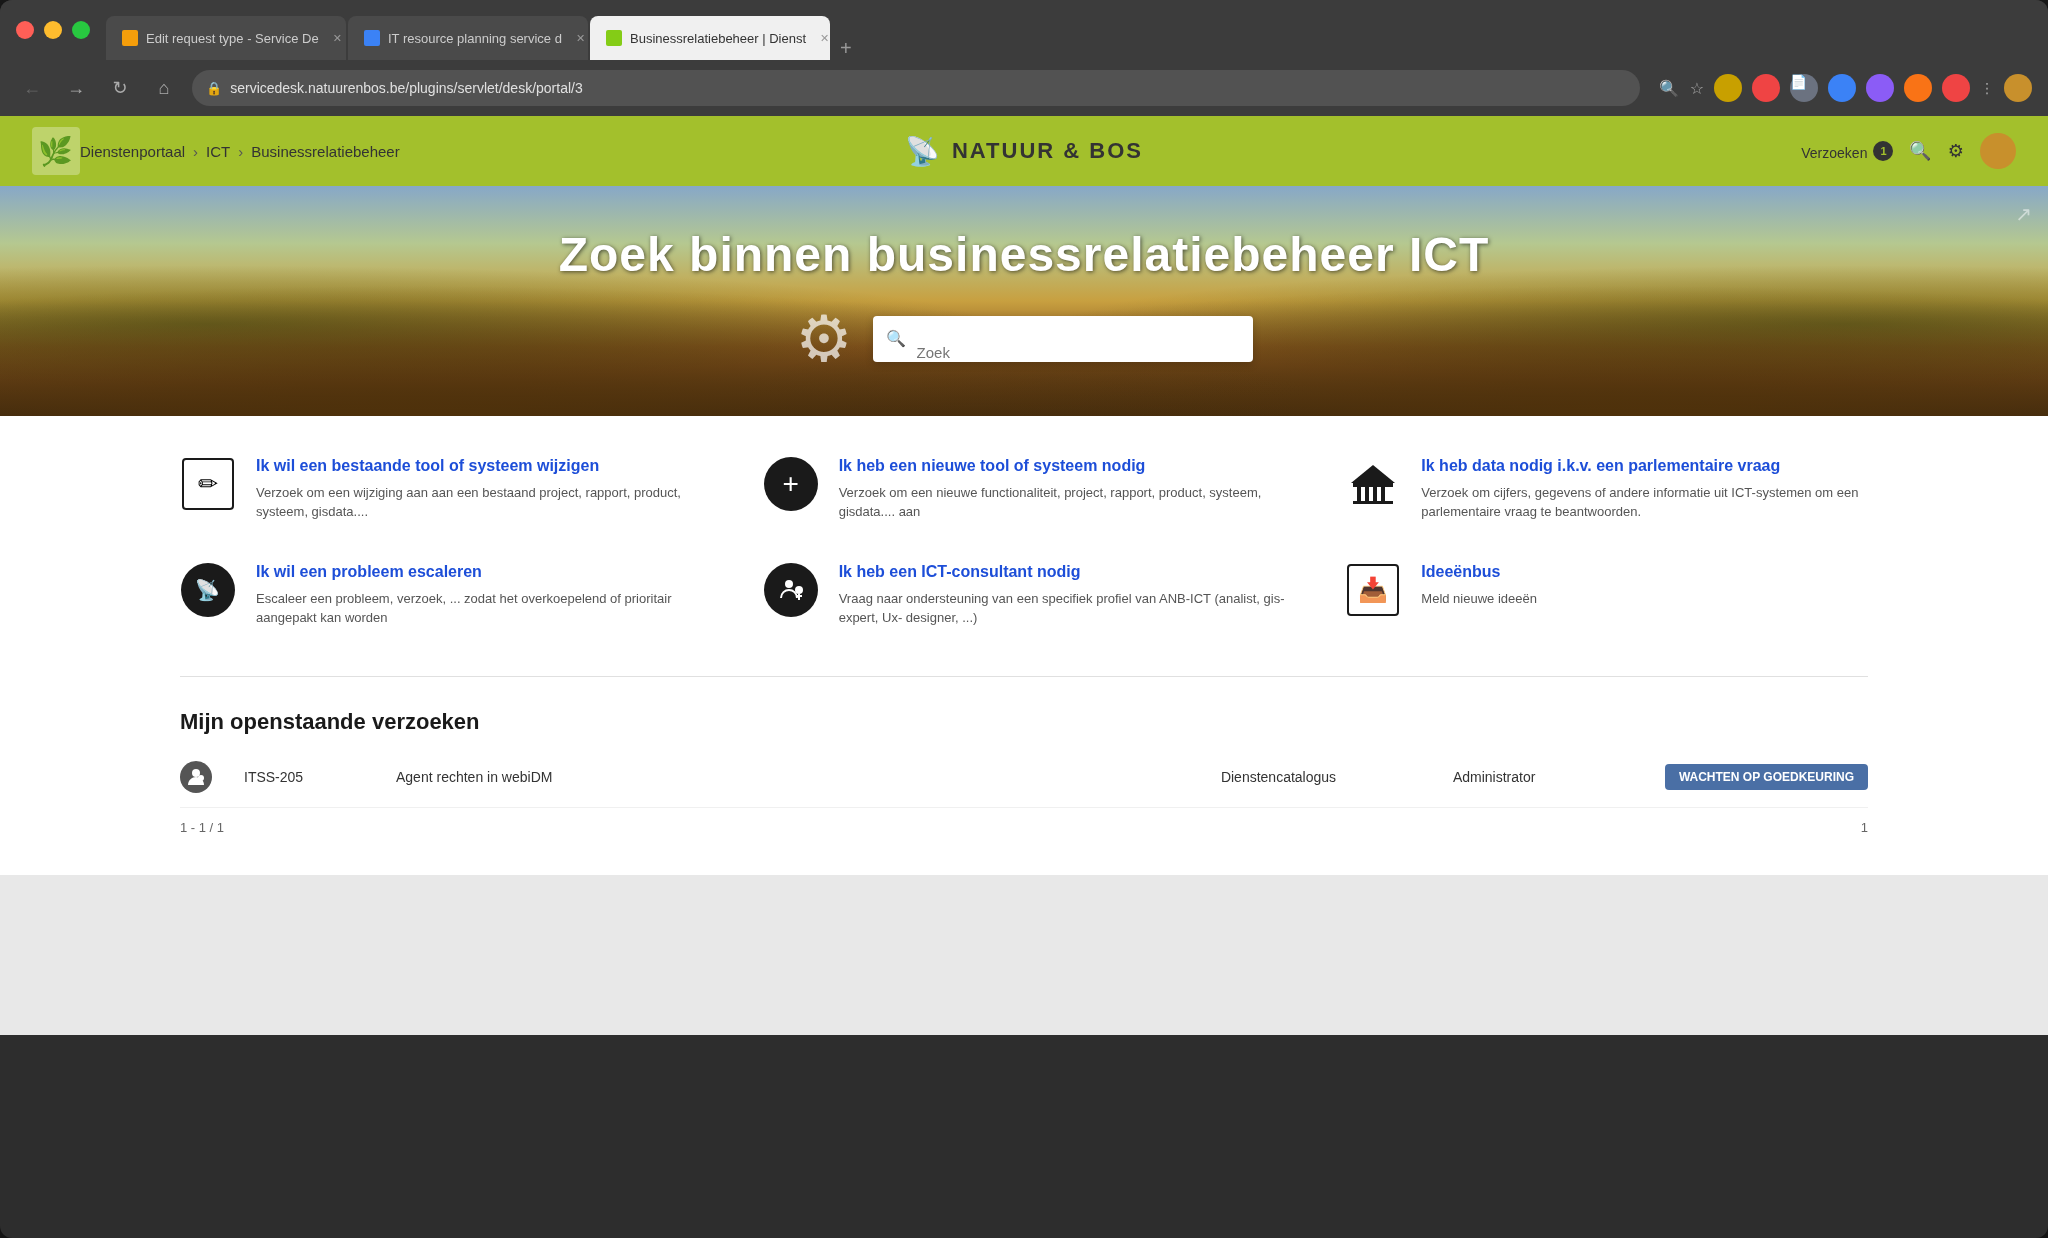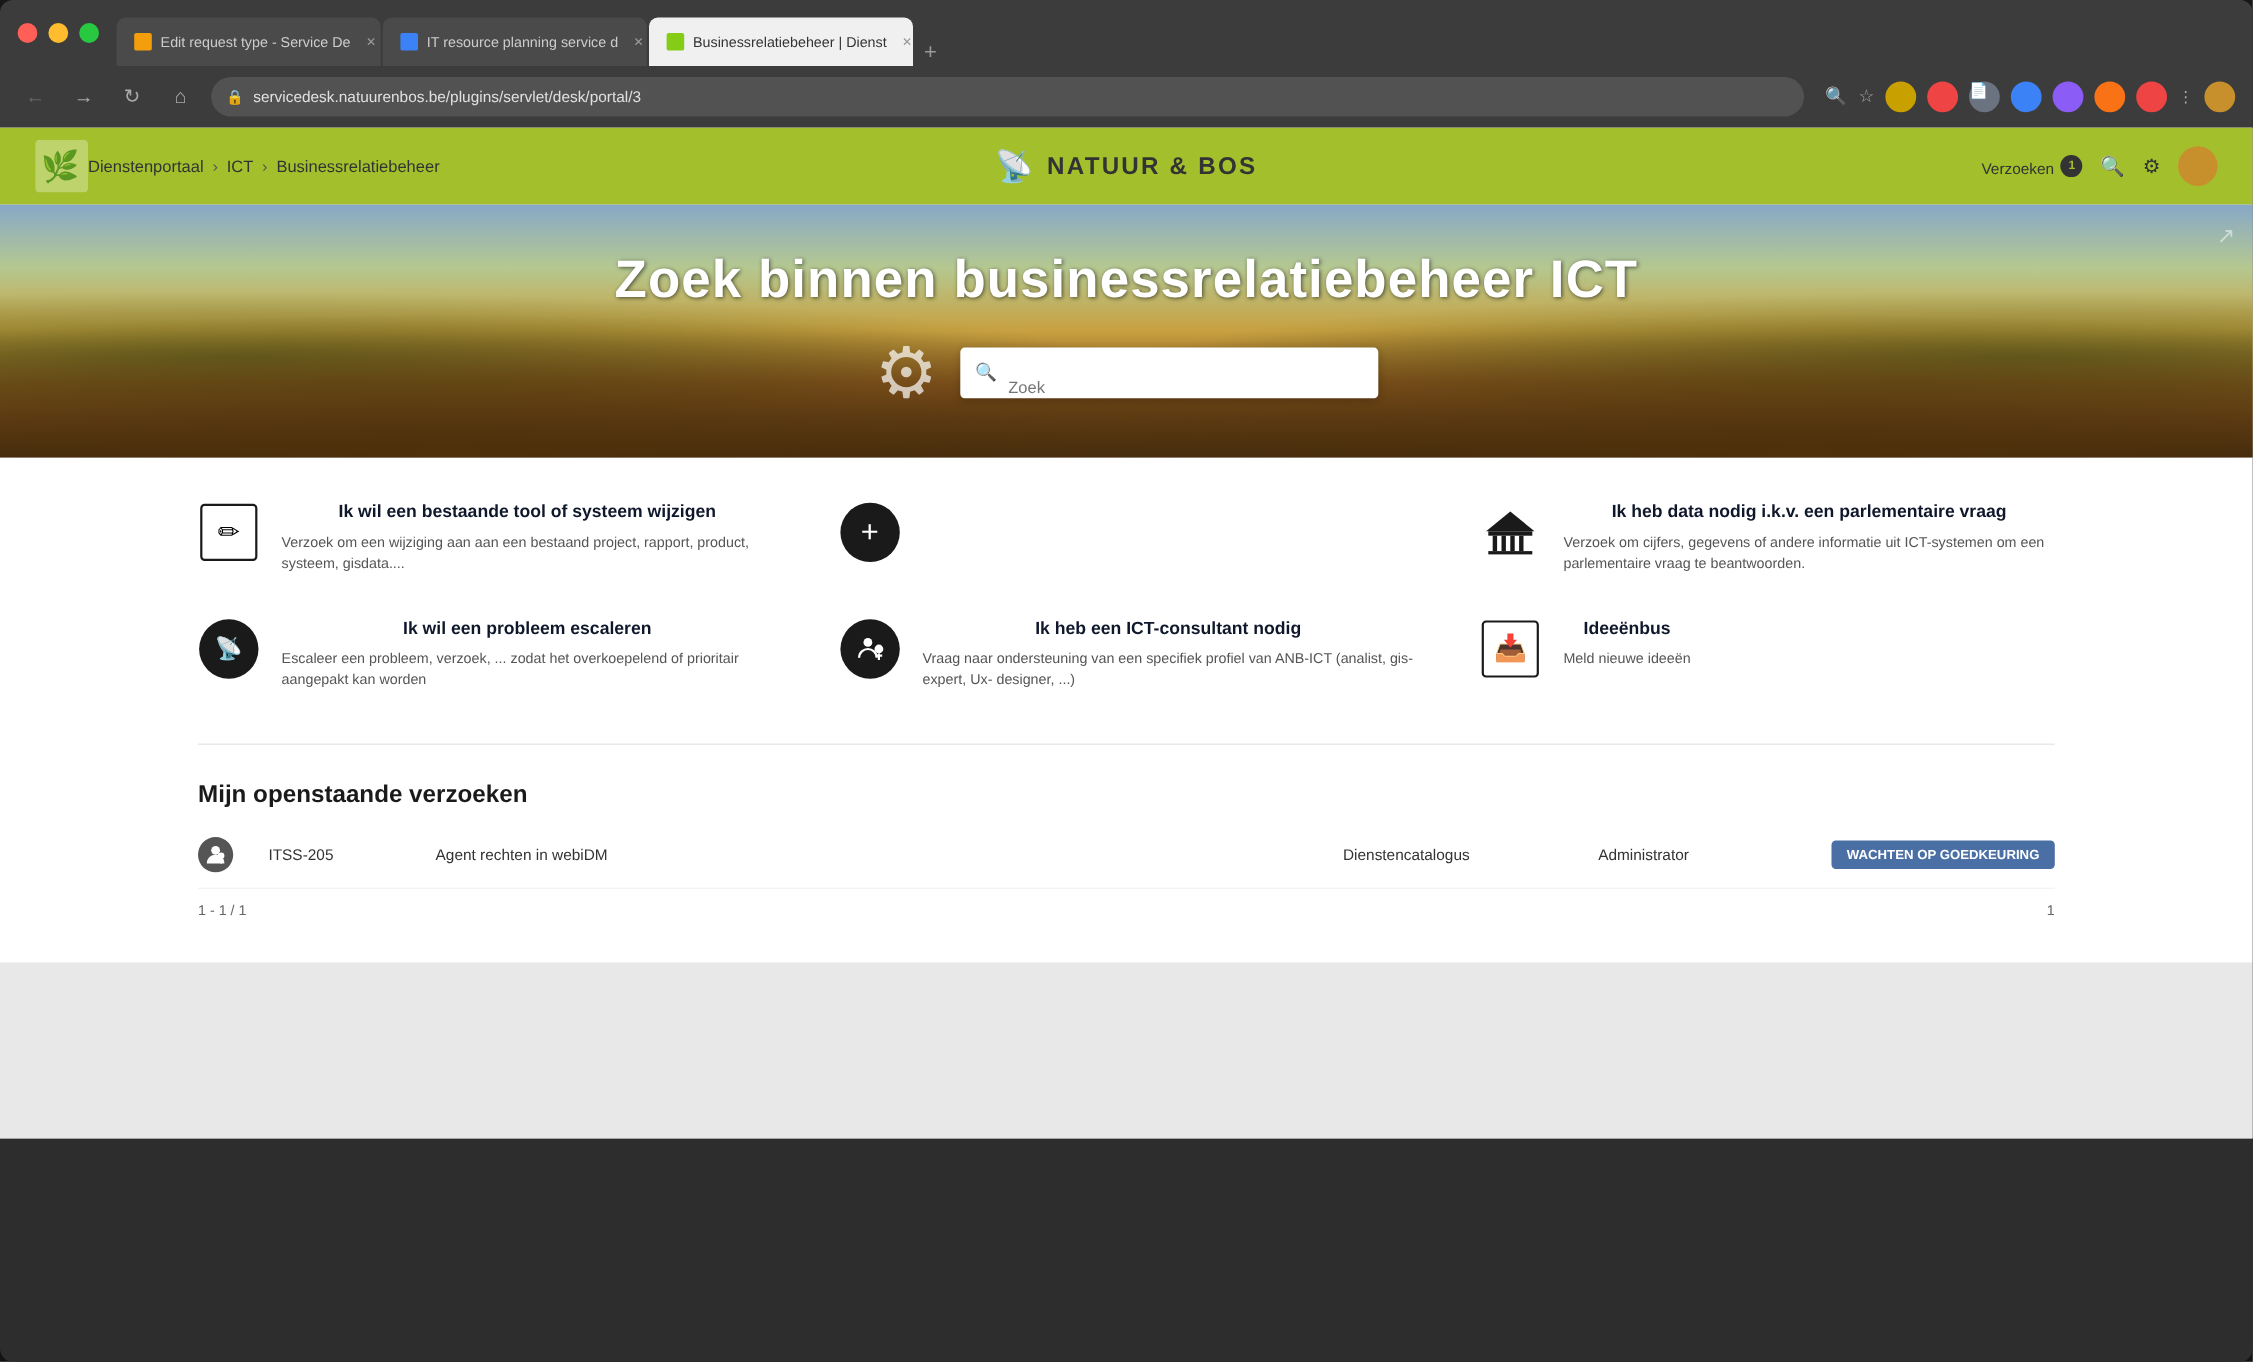--- a/index.html
+++ b/index.html
@@ -71,21 +71,21 @@
     .corner-arrow { position: absolute; top: 16px; right: 16px; color: rgba(255,255,255,0.5); font-size: 20px; }
 
     
     .main-content { background: white; padding: 40px 180px; }
 
     
     .service-grid { display: grid; grid-template-columns: 1fr 1fr 1fr; gap: 40px 60px; margin-bottom: 48px; }
     .service-item { display: flex; align-items: flex-start; gap: 20px; }
     .service-icon { width: 56px; height: 56px; flex-shrink: 0; display: flex; align-items: center; justify-content: center; }
     .service-icon-circle { width: 54px; height: 54px; border-radius: 50%; background: #1a1a1a; display: flex; align-items: center; justify-content: center; color: white; font-size: 22px; }
-    .service-text h3 { font-size: 16px; font-weight: 700; color: #0f172a; margin-bottom: 6px; line-height: 1.3; text-align: center; }
+    .service-text h3 { font-size: 16px; font-weight: 700; color: #1d4ed8; margin-bottom: 6px; line-height: 1.3; }
     .service-text p { font-size: 13px; color: #555; line-height: 1.5; }
 
     
     .divider { border: none; border-top: 1px solid #e0e0e0; margin-bottom: 32px; }
 
     
     .section-title { font-size: 22px; font-weight: 700; color: #1a1a1a; margin-bottom: 12px; }
     .requests-table { width: 100%; }
     .request-row { display: flex; align-items: center; padding: 14px 0; border-bottom: 1px solid #f0f0f0; gap: 32px; }
     .user-avatar-small { width: 32px; height: 32px; border-radius: 50%; background: #555; display: flex; align-items: center; justify-content: center; color: white; font-size: 12px; flex-shrink: 0; }
@@ -218,20 +218,24 @@
           </div>
           <div class="service-text">
             <h3>Ik wil een bestaande tool of systeem wijzigen</h3>
             <p>Verzoek om een wijziging aan aan een bestaand project, rapport, product, systeem, gisdata....</p>
           </div>
         </div>
 
         <div class="service-item">
           <div class="service-icon">
             <div class="service-icon-circle" style="font-size:28px;font-weight:300;">+</div>
+          </div>
+          <div class="service-text">
+            <h3>Ik heb een nieuwe tool of systeem nodig</h3>
+            <p>Verzoek om een nieuwe functionaliteit, project, rapport, product, systeem, gisdata.... aan</p>
           </div>
         </div>
 
         <div class="service-item">
           <div class="service-icon">
             <div style="width:52px;height:52px;display:flex;align-items:center;justify-content:center;">
               <svg width="48" height="42" viewBox="0 0 48 42" fill="none">
                 <rect x="4" y="20" width="40" height="4" fill="#1a1a1a"></rect>
                 <rect x="8" y="24" width="4" height="14" fill="#1a1a1a"></rect>
                 <rect x="16" y="24" width="4" height="14" fill="#1a1a1a"></rect>

